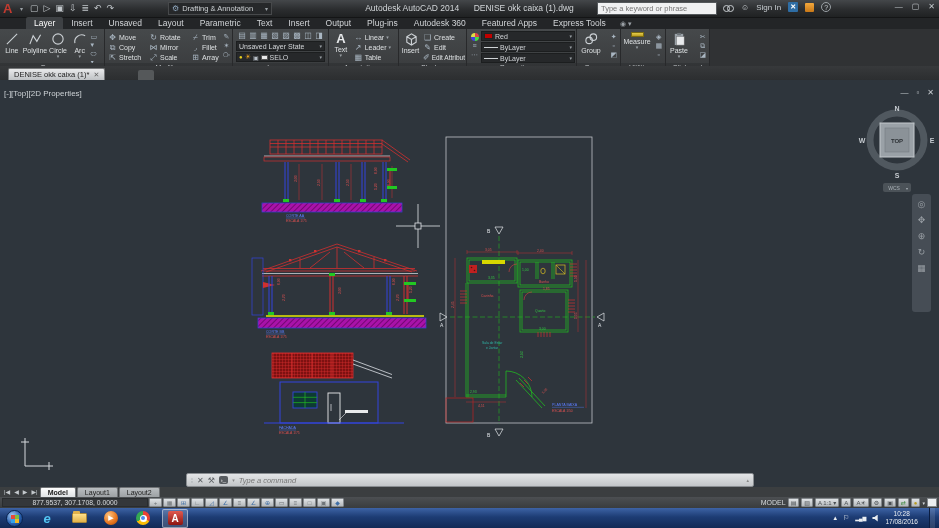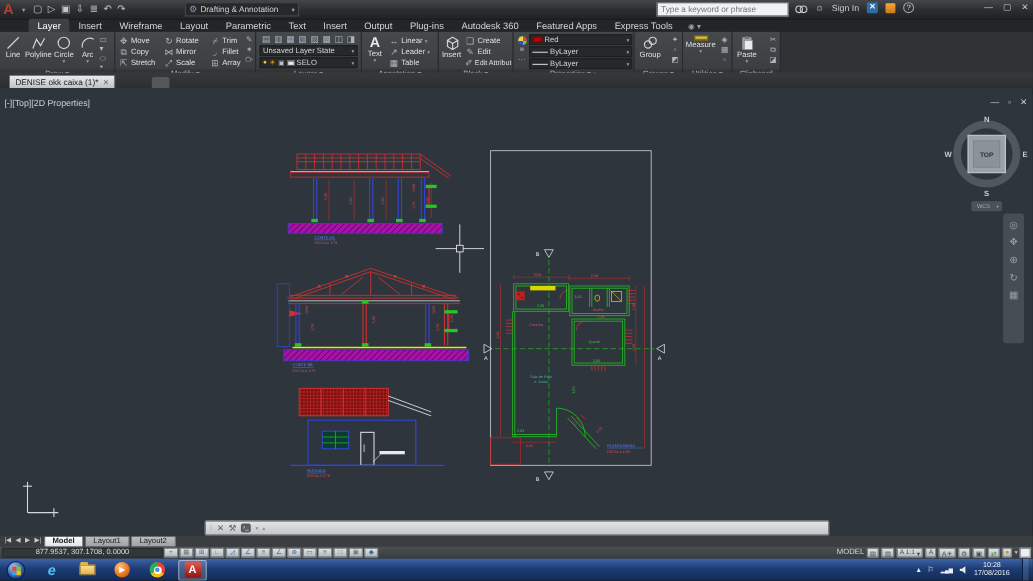--- a/index.html
+++ b/index.html
@@ -150,20 +150,24 @@
       <span>⇩</span>
       <span>≣</span>
       <span>↶</span>
       <span>↷</span>
     </div>
     <div class="abs ws">
       <span class="gear">⚙</span>
       <span>Drafting &amp; Annotation</span>
       <span class="car">▾</span>
     </div>
+    <div class="abs" id="apptitle">
+      <span>Autodesk AutoCAD 2014</span>
+      <span>DENISE okk caixa (1).dwg</span>
+    </div>
     <div class="abs search">
       <input placeholder="Type a keyword or phrase" style="">
     </div>
     <div class="abs tb-ico" style="left:723px">
       <span class="binoc"></span>
       <span>☺</span>
       <span>Sign In</span>
       <span class="xchg">✕</span>
       <span class="appstore"></span>
       <span class="help">?</span>
@@ -171,21 +175,21 @@
     <div class="abs winbtns">
       <span>—</span>
       <span>▢</span>
       <span>✕</span>
     </div>
   </div>
 
   <div id="tabrow" class="abs">
     <span class="rtab active">Layer</span>
     <span class="rtab">Insert</span>
-    <span class="rtab">Wireframe</span>
+    <span class="rtab">Unsaved</span>
     <span class="rtab">Layout</span>
     <span class="rtab">Parametric</span>
     <span class="rtab">Text</span>
     <span class="rtab">Insert</span>
     <span class="rtab">Output</span>
     <span class="rtab">Plug-ins</span>
     <span class="rtab">Autodesk 360</span>
     <span class="rtab">Featured Apps</span>
     <span class="rtab">Express Tools</span>
     <span class="ribopt">◉ ▾</span>
@@ -702,20 +706,21 @@
       <span>▦</span>
     </div>
   </div>
 
   <div id="cmdbar" class="abs">
     <span class="grip">⁞</span>
     <span>✕</span>
     <span>⚒</span>
     <span class="chip">›_</span>
     <span style="font-size:5px;color:#888">▾</span>
+    <input placeholder="Type a command" style="">
     <span style="font-size:5px;color:#888">▴</span>
   </div>
 
   <div id="ltabs" class="abs">
     <span class="lnav">|◀</span>
     <span class="lnav">◀</span>
     <span class="lnav">▶</span>
     <span class="lnav">▶|</span>
     <span class="ltab active">Model</span>
     <span class="ltab">Layout1</span>

